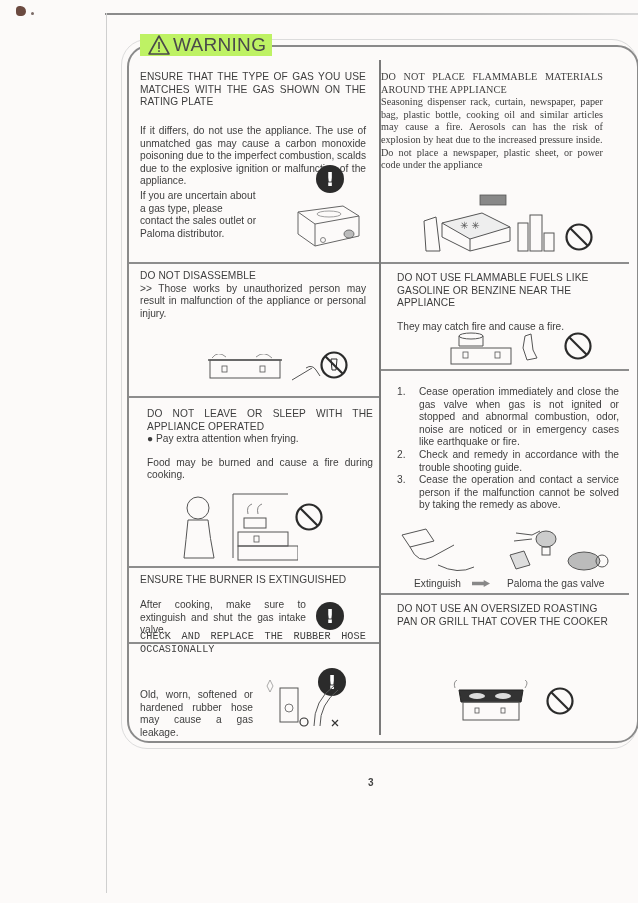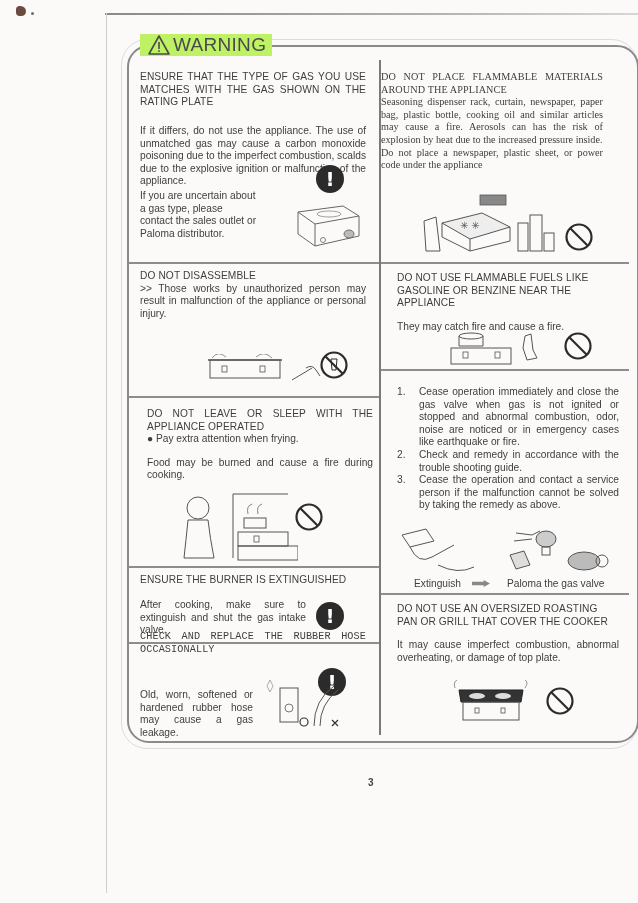--- a/index.html
+++ b/index.html
@@ -244,21 +244,20 @@
   <circle cx="204" cy="36" r="6" fill="none" stroke="#555" stroke-width="1"></circle>
 </svg>
 <div class="caption" style="left:414px; top:578px;">Extinguish</div>
 <div style="position:absolute; left:472px; top:580px; width:18px; height:7px; background:#888; clip-path:polygon(0 25%,65% 25%,65% 0,100% 50%,65% 100%,65% 75%,0 75%);"></div>
 <div class="caption" style="left:507px; top:578px;">Paloma the gas valve</div>
 
 <div class="hr" style="left:381px; top:593px; width:248px;"></div>
 
 <div class="section" style="left:397px; top:603px; width:222px;">
   <p class="head" style="text-align:left;">DO NOT USE AN OVERSIZED ROASTING PAN OR GRILL THAT COVER THE COOKER</p>
-  <p style="margin-top:11px;">It may cause imperfect combustion, abnormal overheating, or damage of top plate.</p>
 </div>
 <svg class="illus" style="left:451px; top:680px;" width="80" height="45" viewBox="0 0 80 45">
   <path d="M4 8 Q2 2 6 0 M74 8 Q78 2 74 0" fill="none" stroke="#777" stroke-width="0.8"></path>
   <path d="M8 10 L72 10 L70 22 L10 22 Z" fill="#333" stroke="#222" stroke-width="1"></path>
   <ellipse cx="26" cy="16" rx="8" ry="3" fill="#ddd"></ellipse>
   <ellipse cx="52" cy="16" rx="8" ry="3" fill="#ddd"></ellipse>
   <rect x="12" y="22" width="56" height="18" fill="none" stroke="#555" stroke-width="1"></rect>
   <rect x="24" y="28" width="4" height="5" fill="none" stroke="#555" stroke-width="0.8"></rect>
   <rect x="50" y="28" width="4" height="5" fill="none" stroke="#555" stroke-width="0.8"></rect>
 </svg>

